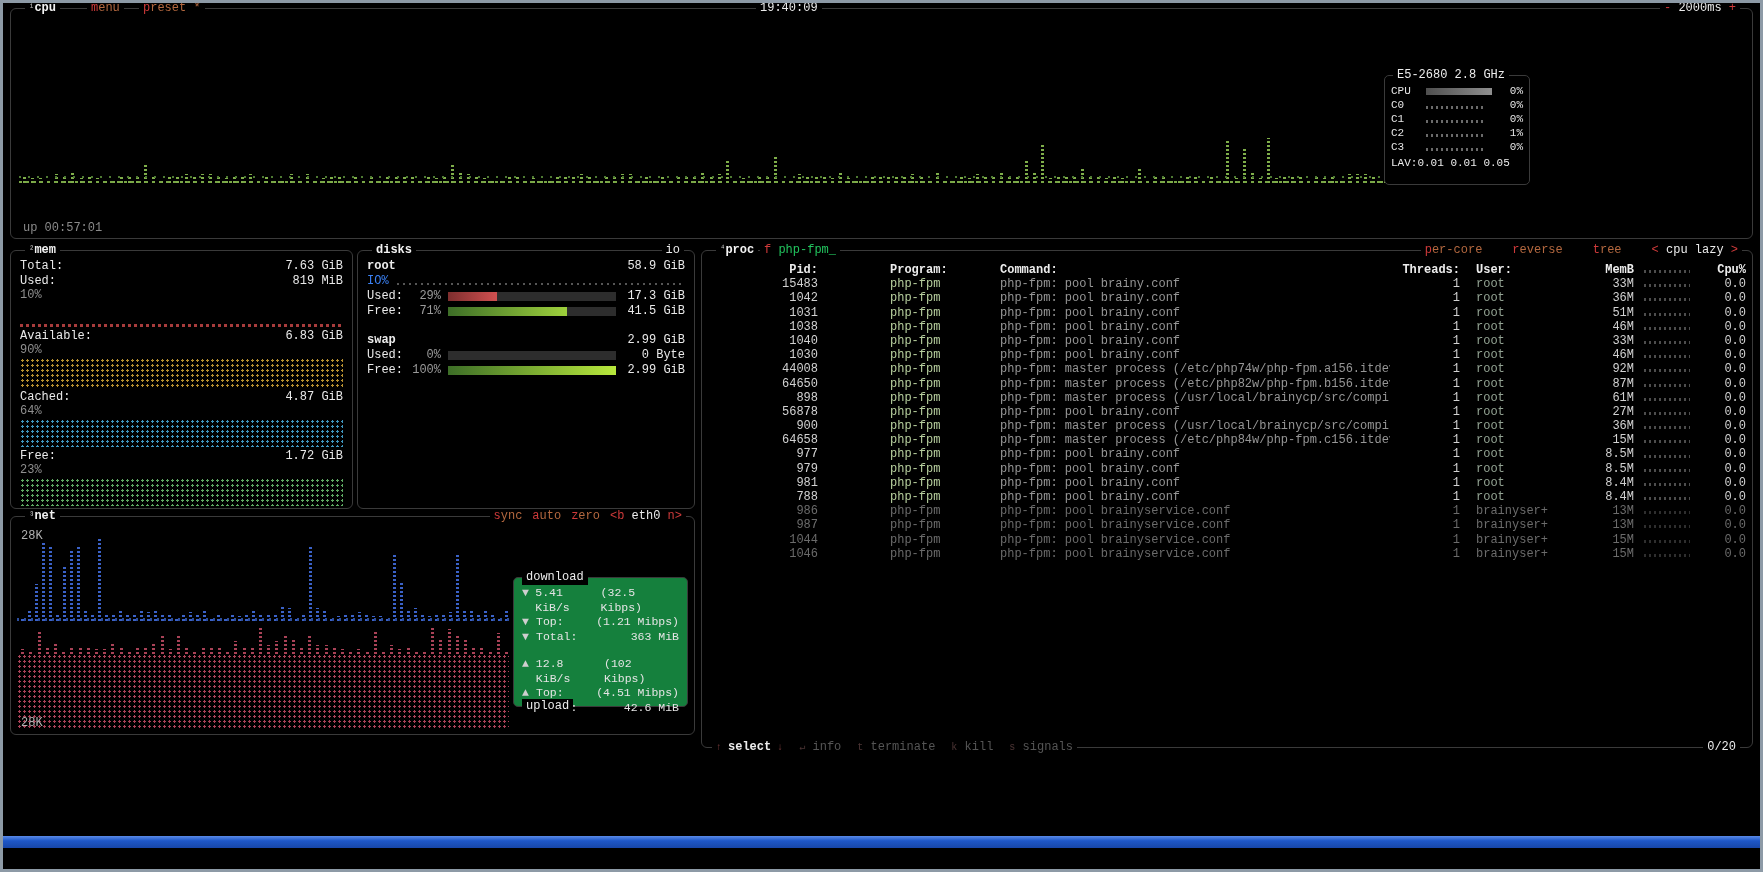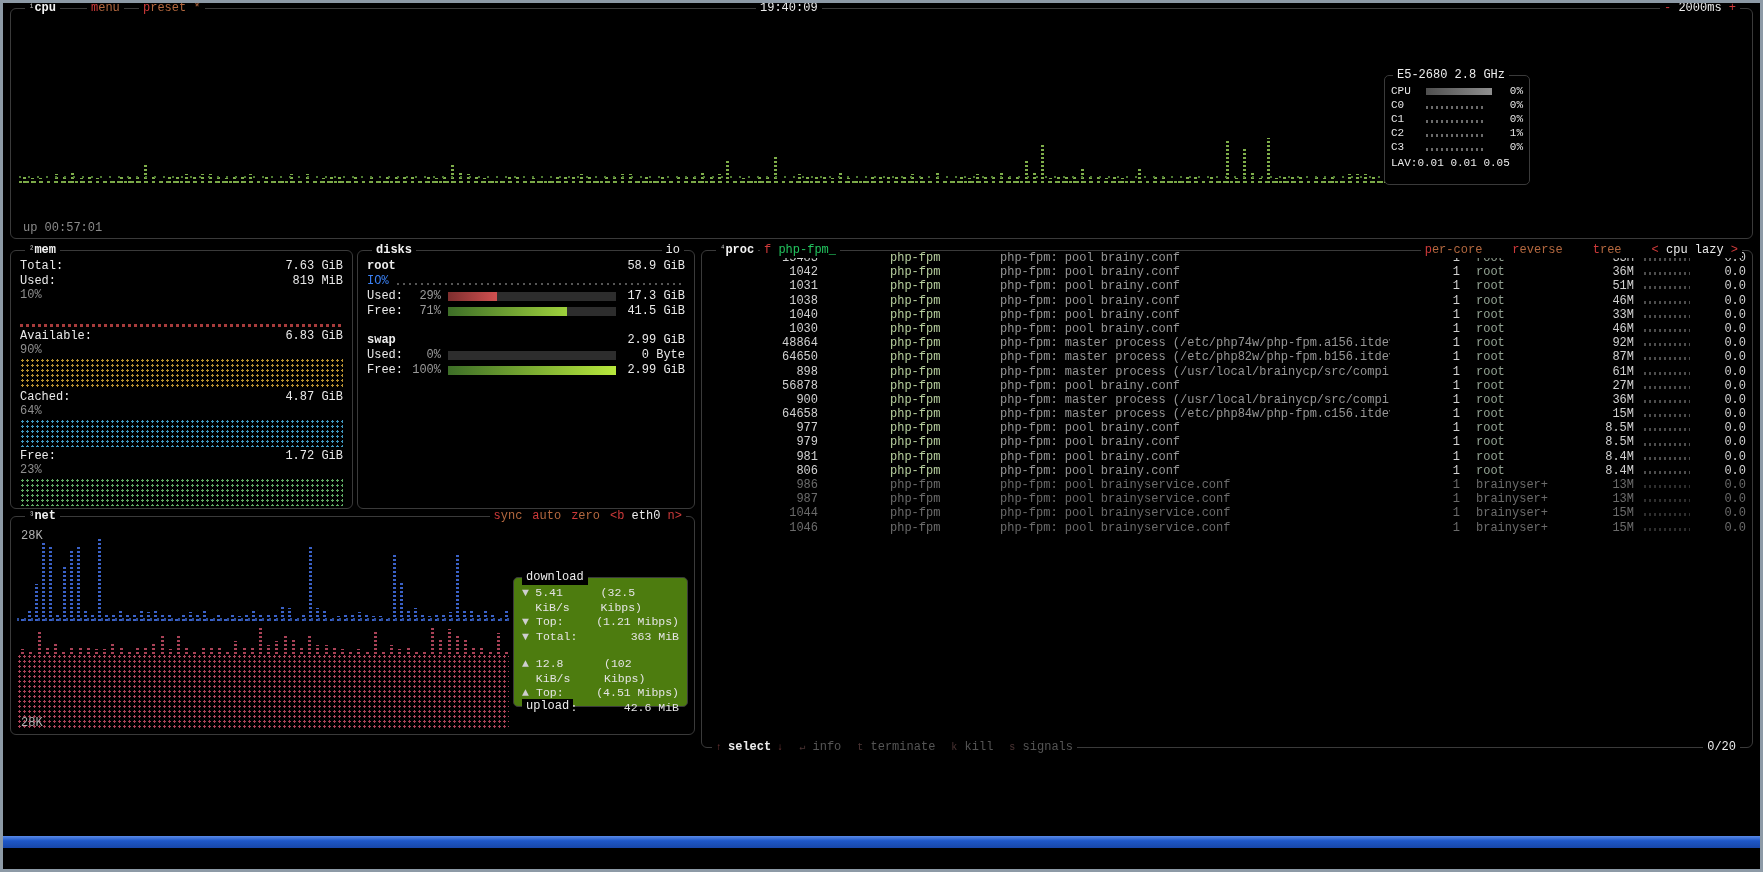--- a/index.html
+++ b/index.html
@@ -104,21 +104,21 @@
   #netDown::after { content:""; position:absolute; left:0; right:0; bottom:0; height:3px;
       background-image:repeating-linear-gradient(90deg,#2c4e9e 0 2px,transparent 2px 7px); }
   #netUp { position:absolute; left:0; right:0; bottom:0; height:50%; }
   .up-base { position:absolute; left:0; right:0; bottom:0; height:72%; --gc:#a94257; }
   #netUpSpikes { position:absolute; left:0; right:0; top:0; height:28%; }
   #netUpSpikes .vcol { top:auto; bottom:0; }
   .scale-top { position:absolute; left:10px; top:12px; color:#b0b0b0; }
   .scale-bottom { position:absolute; left:10px; bottom:4px; color:#b0b0b0; }
 
   .net-stats { position:absolute; left:502px; right:6px; top:60px; height:130px;
-               border:1px solid #3a3a3a; border-radius:5px; background:#4d7c0f; padding:8px 8px 4px; }
+               border:1px solid #3a3a3a; border-radius:5px; background:#15803d; padding:8px 8px 4px; }
   .net-stats .btitle { left:8px; color:#ececec; }
   .net-stats .bbot { top:auto; bottom:-8px; color:#ececec; }
   .nrow { display:flex; line-height:14.5px; font-size:11.5px; color:#e4e4e4; }
   .nrow .arr { width:14px; color:#cfcfcf; }
   .nrow .nr { margin-left:auto; }
   .ngap { height:13px; }
 
   
   #procBox { left:698px; top:247px; width:1052px; height:498px; }
   .proc-right { position:absolute; right:10px; top:-8px; background:#000; padding:0 4px;
@@ -669,20 +669,30 @@
         <span class="hotword">per-core</span>
         <span class="hotword">reverse</span>
         <span class="hotword">tree</span>
         <span>
           <span class="red">&lt;</span>
           <span class="white">cpu lazy</span>
           <span class="red">&gt;</span>
         </span>
       </div>
 
+      <div class="phead">
+        <span class="c-pid">Pid:</span>
+        <span class="c-prog">Program:</span>
+        <span class="c-cmd">Command:</span>
+        <span class="c-thr">Threads:</span>
+        <span class="c-user">User:</span>
+        <span class="c-mem">MemB</span>
+        <span class="c-graph"></span>
+        <span class="c-cpu">Cpu%</span>
+      </div>
 
       <div class="proc-rows">
 
           <div class="prow">
             <span class="c-pid">15483</span>
             <span class="c-prog">php-fpm</span>
             <span class="c-cmd">php-fpm: pool brainy.conf</span>
             <span class="c-thr">1</span>
             <span class="c-user">root</span>
             <span class="c-mem">33M</span>
@@ -739,21 +749,21 @@
             <span class="c-prog">php-fpm</span>
             <span class="c-cmd">php-fpm: pool brainy.conf</span>
             <span class="c-thr">1</span>
             <span class="c-user">root</span>
             <span class="c-mem">46M</span>
             <span class="c-graph"></span>
             <span class="c-cpu">0.0</span>
           </div>
 
           <div class="prow">
-            <span class="c-pid">48864</span>
+            <span class="c-pid">44008</span>
             <span class="c-prog">php-fpm</span>
             <span class="c-cmd">php-fpm: master process (/etc/php74w/php-fpm.a156.itdeve</span>
             <span class="c-thr">1</span>
             <span class="c-user">root</span>
             <span class="c-mem">92M</span>
             <span class="c-graph"></span>
             <span class="c-cpu">0.0</span>
           </div>
 
           <div class="prow">
@@ -838,21 +848,21 @@
             <span class="c-prog">php-fpm</span>
             <span class="c-cmd">php-fpm: pool brainy.conf</span>
             <span class="c-thr">1</span>
             <span class="c-user">root</span>
             <span class="c-mem">8.4M</span>
             <span class="c-graph"></span>
             <span class="c-cpu">0.0</span>
           </div>
 
           <div class="prow">
-            <span class="c-pid">806</span>
+            <span class="c-pid">788</span>
             <span class="c-prog">php-fpm</span>
             <span class="c-cmd">php-fpm: pool brainy.conf</span>
             <span class="c-thr">1</span>
             <span class="c-user">root</span>
             <span class="c-mem">8.4M</span>
             <span class="c-graph"></span>
             <span class="c-cpu">0.0</span>
           </div>
 
           <div class="prow dim">

